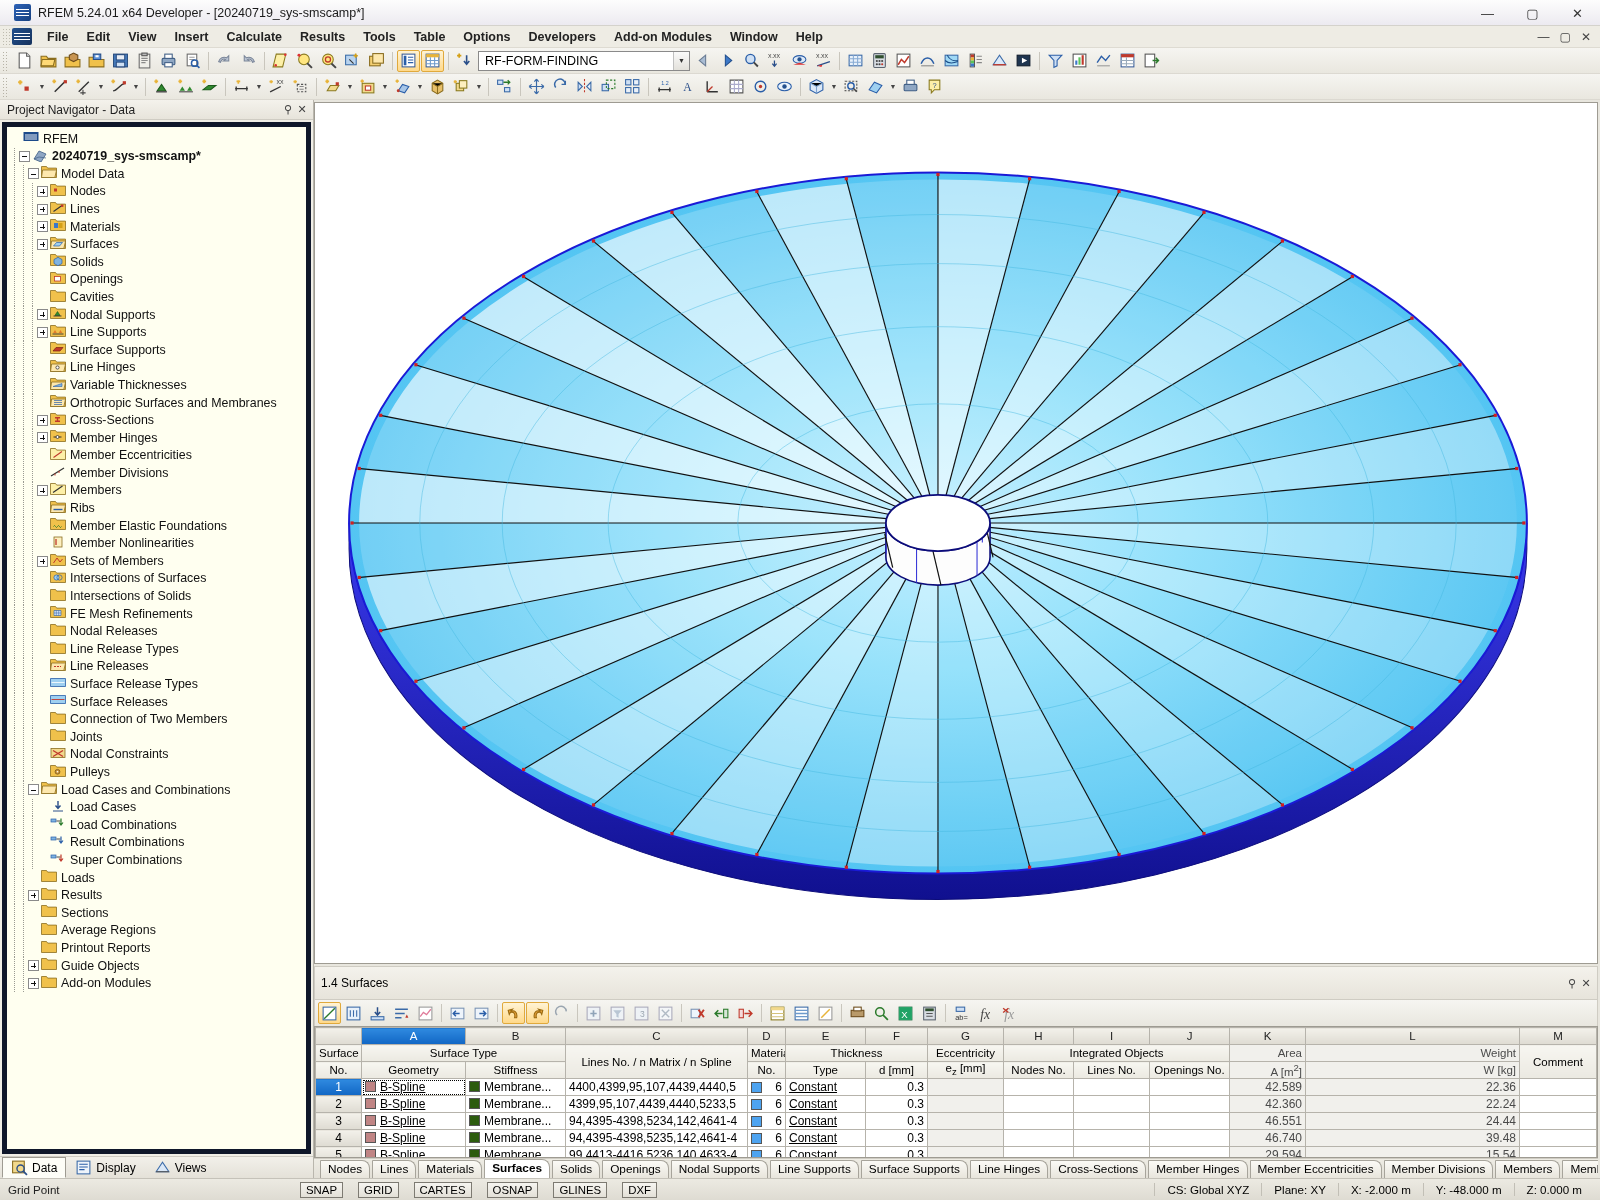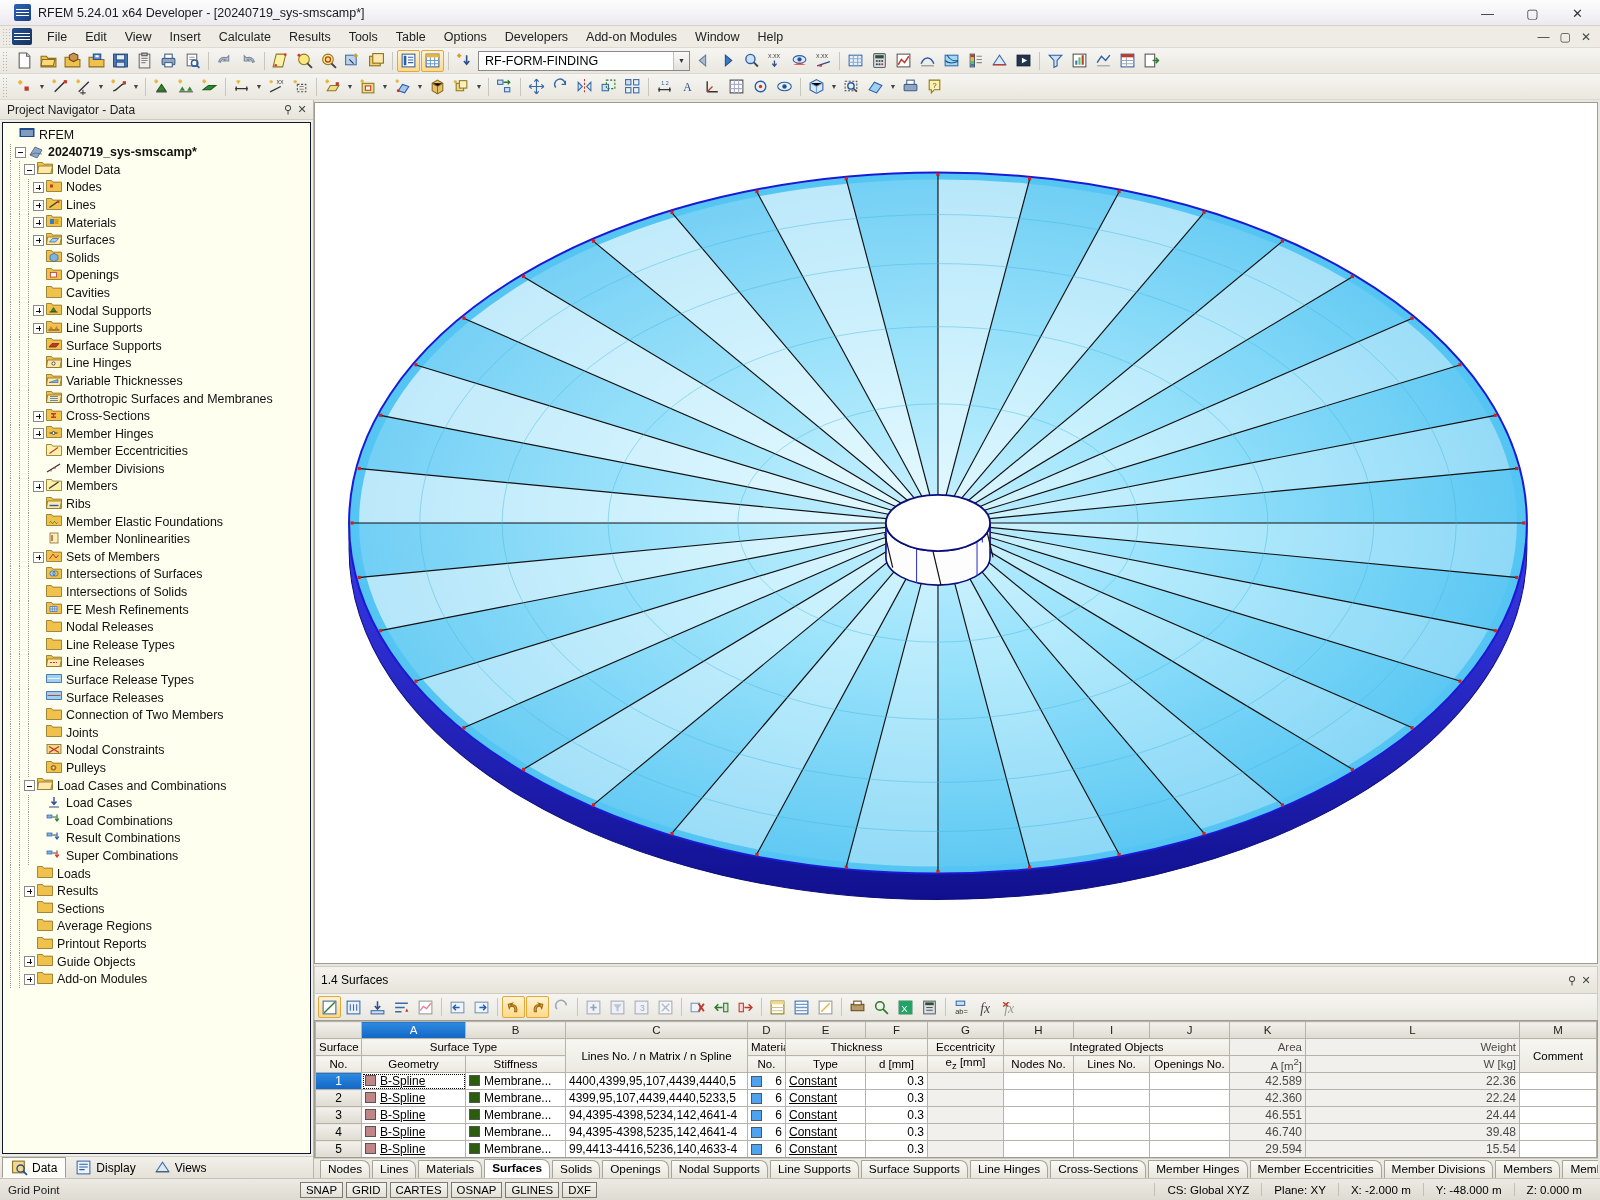--- a/index.html
+++ b/index.html
@@ -31,21 +31,21 @@
   
   .menubar { height:22px; display:flex; align-items:center; background:#eeece4;
      border-bottom:1px solid #dedbd2; padding-left:2px; }
   .menu-grip { width:8px; height:18px;
      background-image:radial-gradient(#b6b2a6 40%,transparent 41%);
      background-size:3px 3px; opacity:.85; }
   .menu-appicon { width:20px; height:17px; margin:0 6px 0 2px; position:relative; flex:none;
      background:linear-gradient(135deg,#23518f,#16325c); border-radius:2px; }
   .menu-appicon:after{ content:""; position:absolute; left:2px; top:5px; width:16px; height:7px;
      background:repeating-linear-gradient(to bottom,#fff 0 1px,transparent 1px 3px);}
-  .menu-item { padding:2px 9px; font-size:12.5px; color:#222; cursor:default; white-space:nowrap; }
+  .menu-item { padding:2px 9px; font-size:12.5px; color:#222; cursor:default; white-space:nowrap;font-weight:bold; }
   .menu-right { margin-left:auto; display:flex; padding-right:4px; }
   .menu-right span { padding:0 5px; color:#444; font-size:12px; }
 
   
   .toolbar { height:26px; display:flex; align-items:center; gap:1px;
      background:linear-gradient(#f6f5f1,#e9e7df); border-bottom:1px solid #dcd9d1; padding-left:2px; }
   .tbgrip { width:7px; height:20px; margin-right:3px; flex:none;
      background-image:radial-gradient(#b6b2a6 40%,transparent 41%); background-size:3px 3px; }
   .tbtn { width:23px; height:22px; display:flex; align-items:center; justify-content:center;
      border:1px solid transparent; border-radius:2px; position:relative; flex:none; }
@@ -67,21 +67,21 @@
   .body { flex:1; display:flex; min-height:0; }
 
   
   .nav { width:314px; flex:none; display:flex; flex-direction:column;
      background:#f0eee6; border-right:1px solid #b9b6ad; }
   .nav-head { height:20px; display:flex; align-items:center; padding:0 4px 0 7px;
      background:linear-gradient(#f4f2ec,#e7e4db); border-bottom:1px solid #cfccc3; }
   .nav-head .t { flex:1; font-size:12px; color:#1f1f1f; }
   .nav-head .b { width:14px; text-align:center; color:#444; font-size:11px; }
   .nav-tree { flex:1; overflow:hidden; background:#fffff0; margin:2px;
-     border:1px solid #0f172a; padding:3px 0 0 3px; }
+     border:5px solid #0f172a; padding:3px 0 0 3px; }
   .row { height:17.6px; display:flex; align-items:center; white-space:nowrap;
      font-size:12.4px; color:#111; }
   .exp { width:11px; height:11px; border:1px solid #8a8a8a; background:#fff; flex:none;
      position:relative; margin-right:2px; }
   .exp:before{ content:""; position:absolute; left:2px; top:4.5px; width:5px; height:1px; background:#111;}
   .exp.plus:after{ content:""; position:absolute; left:4.5px; top:2px; width:1px; height:5px; background:#111;}
   .expsp { width:11px; flex:none; margin-right:2px; }
   .dots { width:9px; flex:none; height:17px;
       background:repeating-linear-gradient(to bottom,#9a9a92 0 1px,transparent 1px 2px);
       background-position:4px 0; background-size:1px 2px; background-repeat:repeat-y; }
@@ -96,21 +96,21 @@
   .ntab.sel { background:#fdfdf7; border-color:#9e9b92; border-bottom-color:#fdfdf7; }
 
   
   .center { flex:1; display:flex; flex-direction:column; min-width:0; background:#e8e6de; }
   .viewport { flex:1; position:relative; background:#fff; margin:2px 2px 0 0;
       border:1px solid #9e9b92; overflow:hidden; }
 
   
   .tblpanel { height:212px; flex:none; display:flex; flex-direction:column;
      margin:2px 2px 0 0; background:#f0eee6; }
-  .tbl-head { height:28px; display:flex; align-items:center; padding:0 4px 0 6px;
+  .tbl-head { height:34px; display:flex; align-items:center; padding:0 4px 0 6px;
      background:linear-gradient(#f4f2ec,#e7e4db); border:1px solid #cfccc3; }
   .tbl-head .t{ flex:1; font-size:12px; }
   .tbl-head .b{ width:14px; text-align:center; font-size:11px; color:#444;}
   .tbl-tools { height:26px; display:flex; align-items:center; gap:1px; padding-left:3px;
      background:linear-gradient(#f6f5f1,#e9e7df); border-left:1px solid #cfccc3;
      border-right:1px solid #cfccc3; }
   .grid-wrap { flex:1; display:flex; background:#fff; border:1px solid #9e9b92; overflow:hidden;}
   table.grid { border-collapse:collapse; font-size:12px; table-layout:fixed; width:100%; }
   table.grid th, table.grid td { border:1px solid #b6b3ab; padding:0 3px; height:17px;
      overflow:hidden; white-space:nowrap; }
@@ -131,21 +131,21 @@
   .sheettabs { height:20px; display:flex; align-items:flex-end; gap:2px; padding-left:6px;
      background:linear-gradient(#eeece4,#e2dfd6); border-top:1px solid #cfccc3; overflow:hidden;}
   .stab { font-size:11.8px; padding:1px 7px 2px; background:linear-gradient(#fbfaf6,#e8e5dc);
      border:1px solid #a7a49b; border-bottom:none; border-radius:1px 8px 0 0; white-space:nowrap;}
   .stab.sel { background:#fff; font-weight:bold; padding-bottom:3px; }
 
   
   .statusbar { height:22px; flex:none; display:flex; align-items:center;
      background:linear-gradient(#eceae2,#dedbd2); border-top:1px solid #c5c2b9; font-size:11.6px;}
   .sb-l { padding-left:8px; width:300px; color:#222; }
-  .sb-toggles { display:flex; gap:3px; }
+  .sb-toggles { display:flex; gap:15px; }
   .sbt { border:1px solid #7d7a72; background:linear-gradient(#f6f5f0,#e3e0d7);
      padding:0 5px; height:16px; line-height:15px; font-size:11.4px; }
   .sb-r { margin-left:auto; display:flex; gap:0; padding-right:6px; }
   .sb-cell { padding:0 12px; border-left:1px solid #c2bfb6; white-space:nowrap; }
 </style>
 </head>
 <body>
 
 <div id="app">
 

